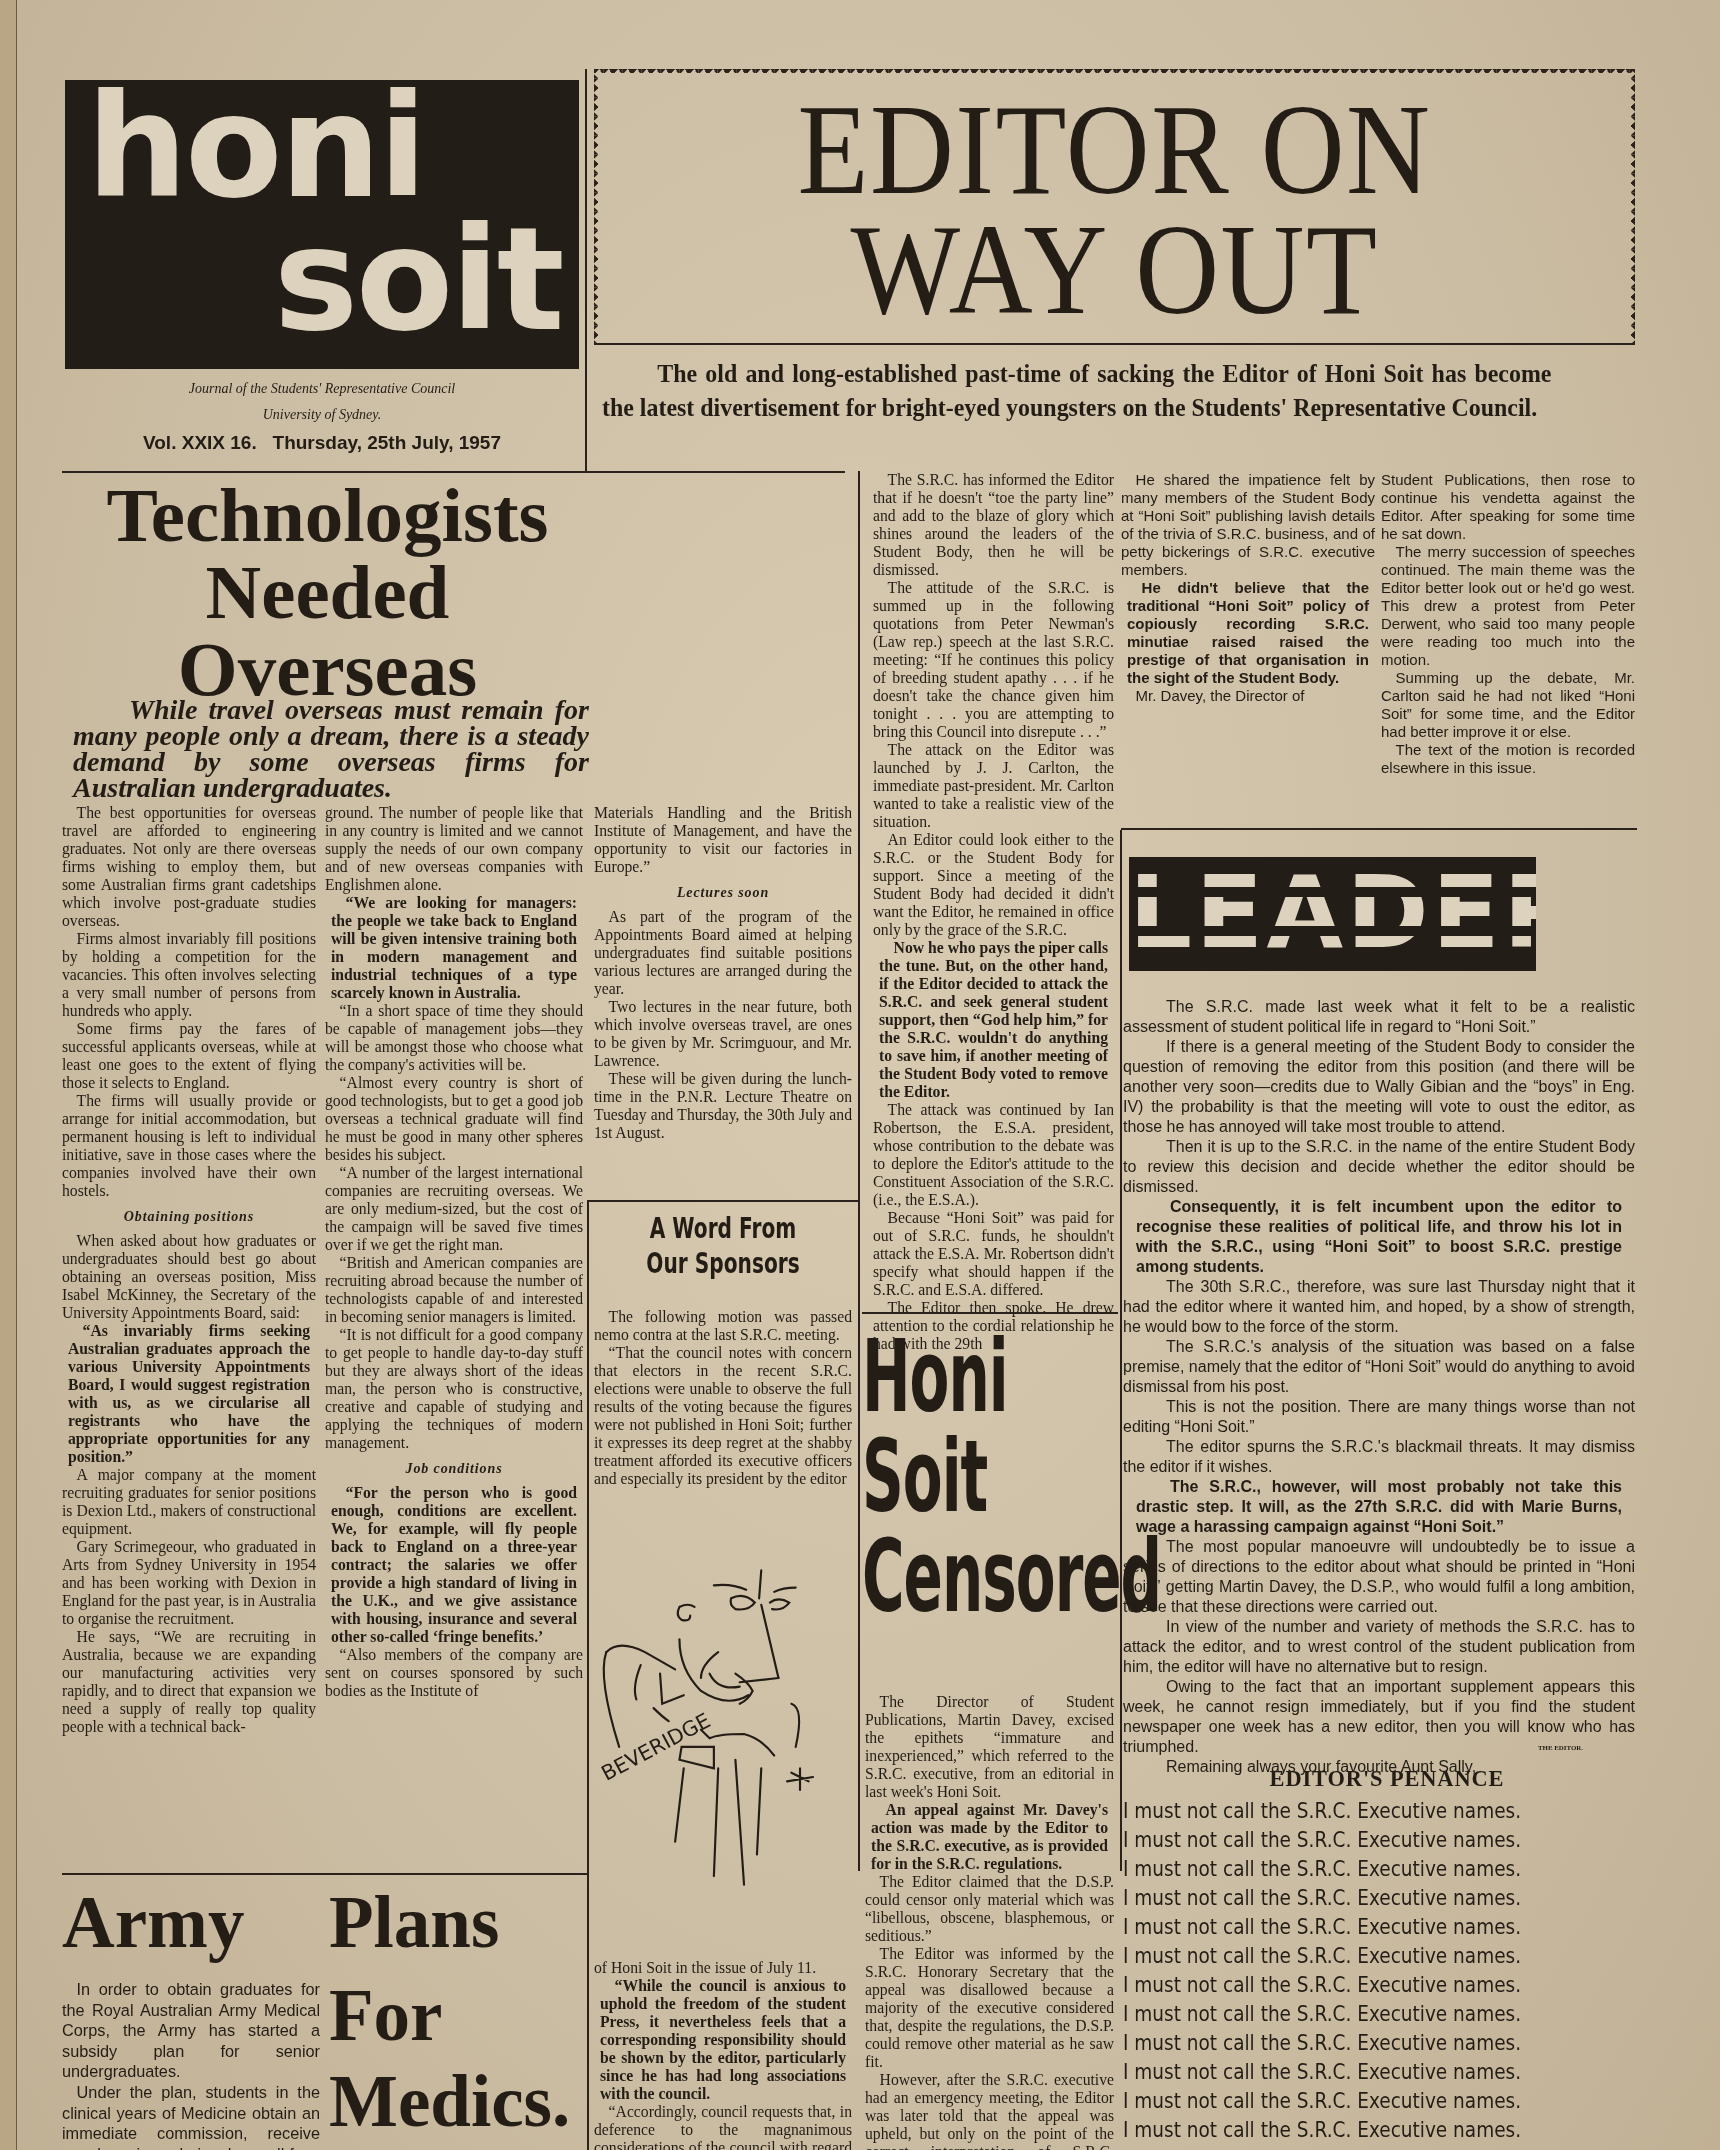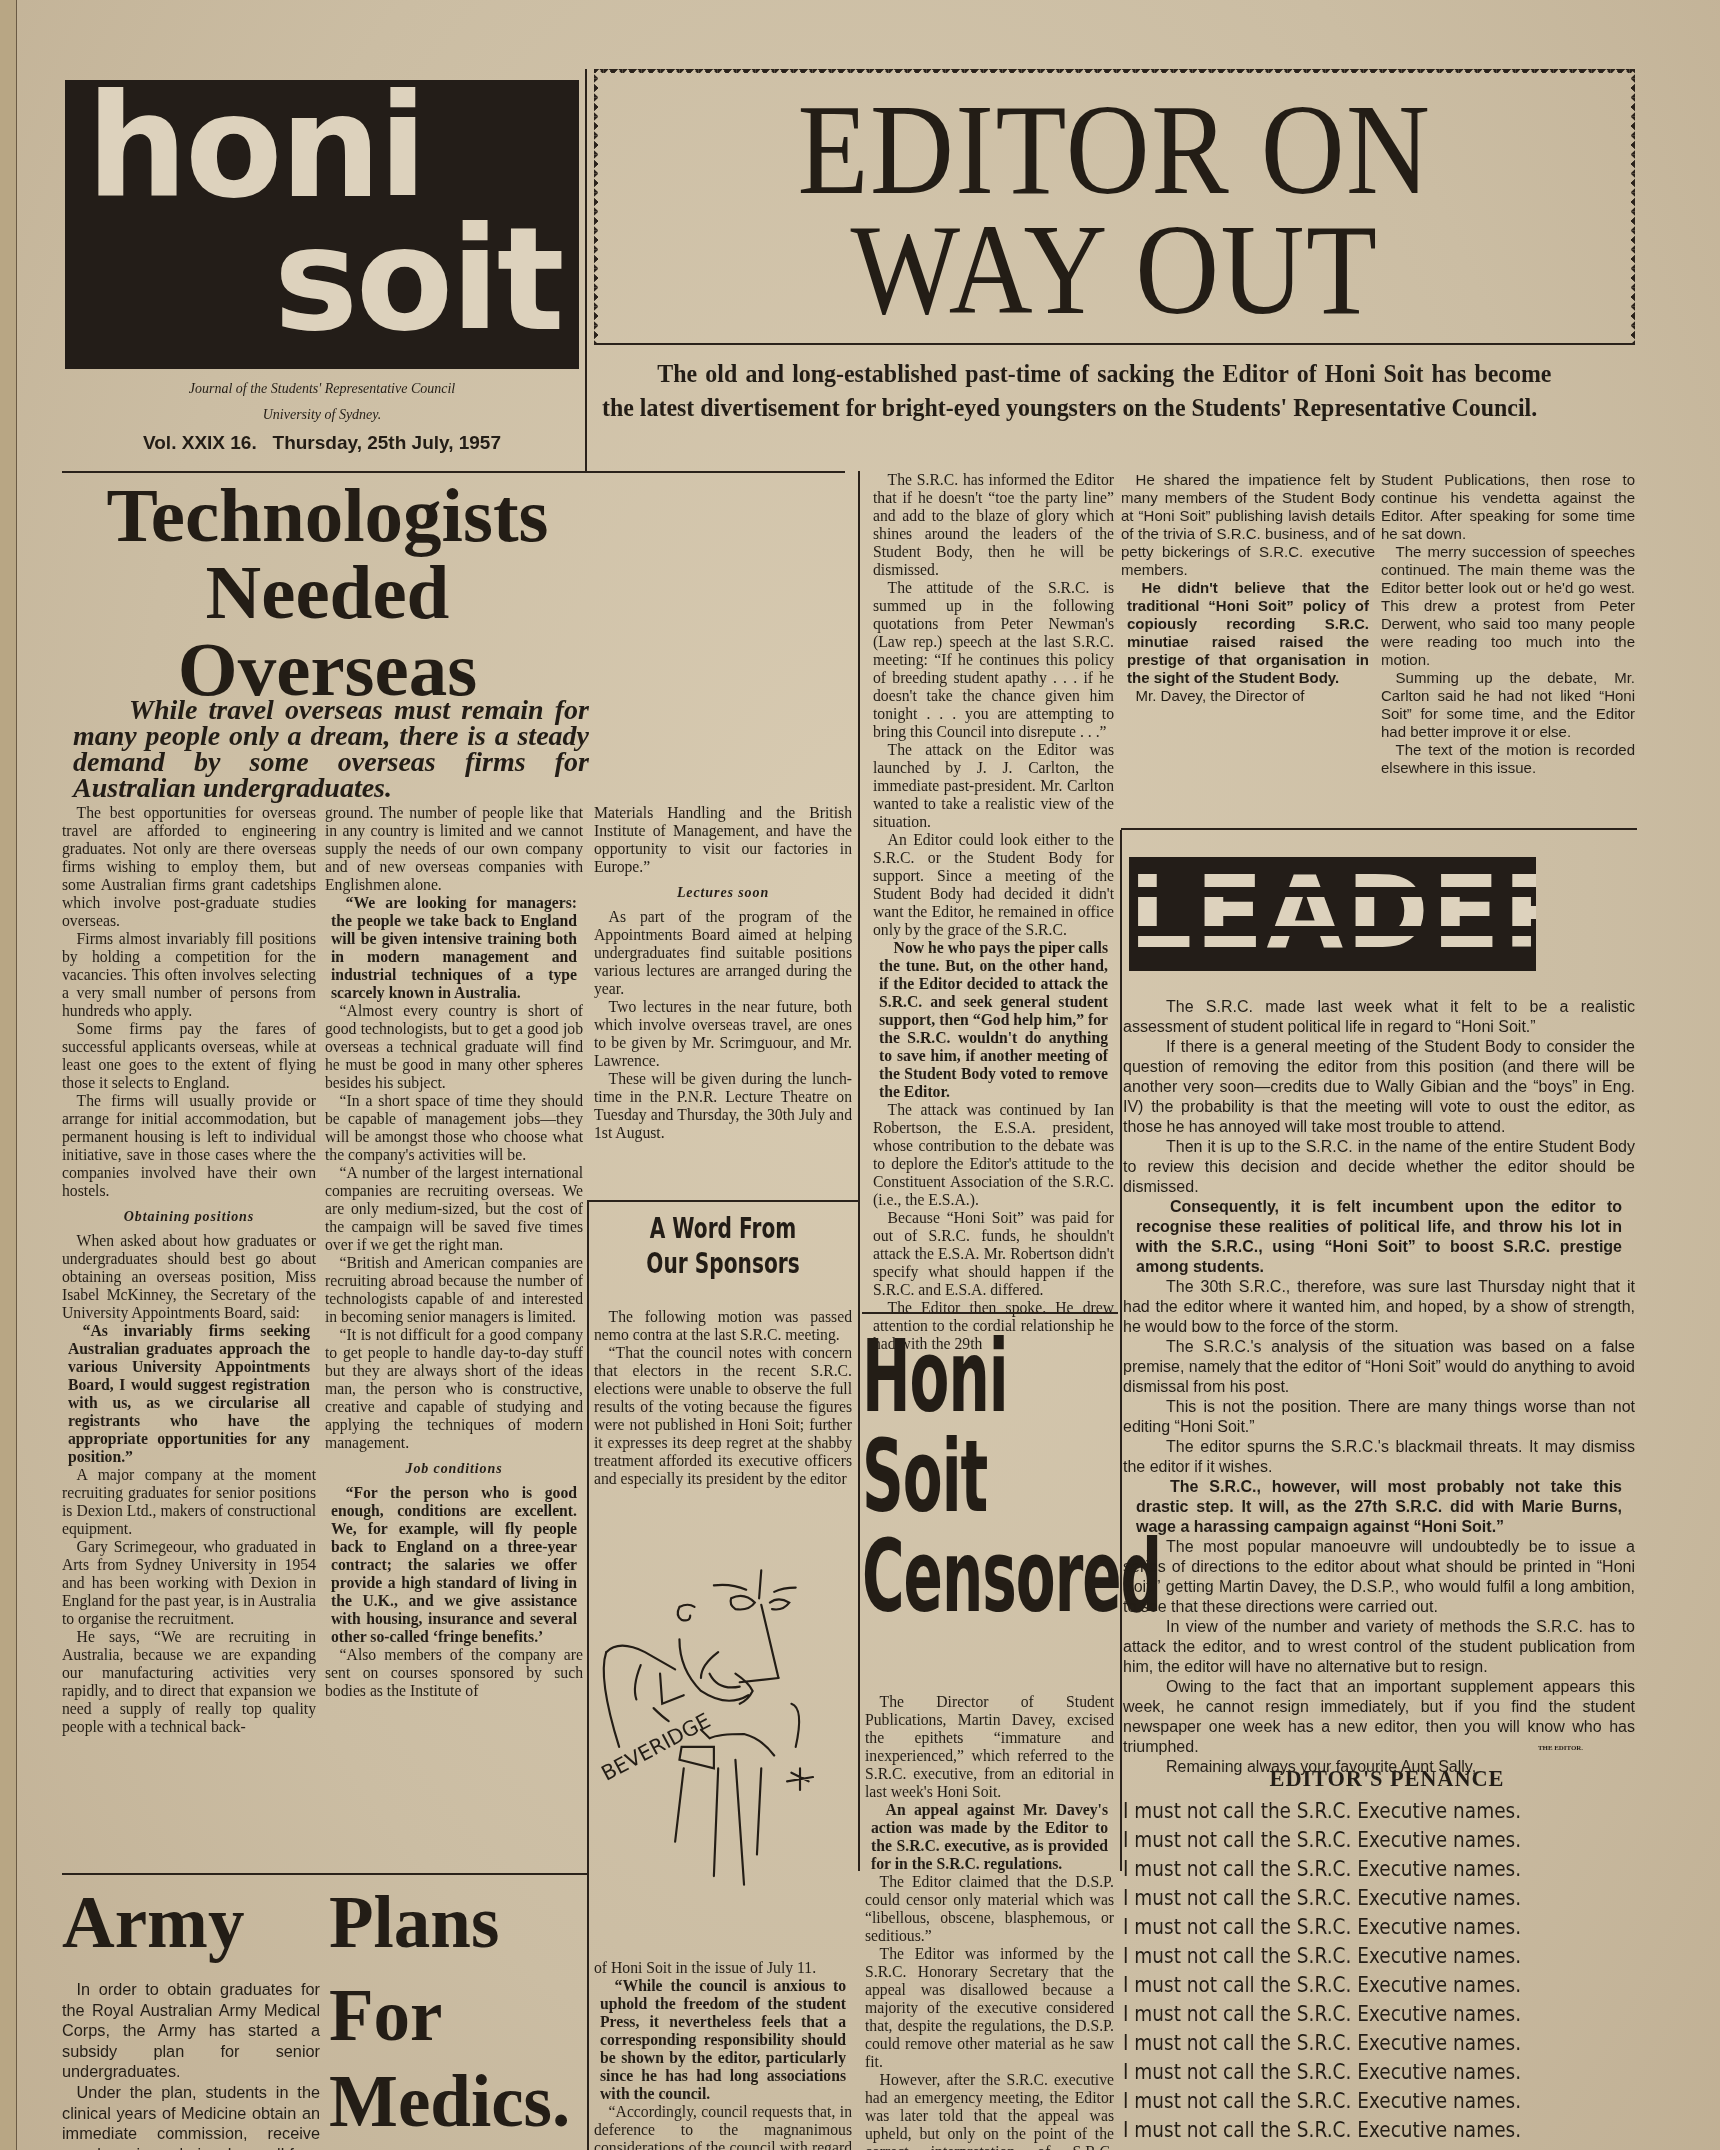--- a/index.html
+++ b/index.html
@@ -129,22 +129,22 @@
       <div class="sub">Obtaining positions</div>
       <p class="">When asked about how graduates or undergraduates should best go about obtaining an overseas position, Miss Isabel McKinney, the Secretary of the University Appointments Board, said:</p>
       <p class="bold ">“As invariably firms seeking Australian graduates approach the various University Appointments Board, I would suggest registration with us, as we circularise all registrants who have the appropriate opportunities for any position.”</p>
       <p class="">A major company at the moment recruiting graduates for senior positions is Dexion Ltd., makers of constructional equipment.</p>
       <p class="">Gary Scrimegeour, who graduated in Arts from Sydney University in 1954 and has been working with Dexion in England for the past year, is in Australia to organise the recruitment.</p>
       <p class="">He says, “We are recruiting in Australia, because we are expanding our manufacturing activities very rapidly, and to direct that expansion we need a supply of really top quality people with a technical back-</p>
     </div>
   <div class="abs col" id="tech-col2" style="left:325px;top:804px;width:258px;">
       <p class="noindent">ground. The number of people like that in any country is limited and we cannot supply the needs of our own company and of new overseas companies with Englishmen alone.</p>
       <p class="bold ">“We are looking for managers: the people we take back to England will be given intensive training both in modern management and industrial techniques of a type scarcely known in Australia.</p>
+      <p class="">“In a short space of time they should be capable of management jobs—they will be amongst those who choose what the company's activities will be.</p>
       <p class="">“Almost every country is short of good technologists, but to get a good job overseas a technical graduate will find he must be good in many other spheres besides his subject.</p>
-      <p class="">“In a short space of time they should be capable of management jobs—they will be amongst those who choose what the company's activities will be.</p>
       <p class="">“A number of the largest international companies are recruiting overseas. We are only medium-sized, but the cost of the campaign will be saved five times over if we get the right man.</p>
       <p class="">“British and American companies are recruiting abroad because the number of technologists capable of and interested in becoming senior managers is limited.</p>
       <p class="">“It is not difficult for a good company to get people to handle day-to-day stuff but they are always short of the ideas man, the person who is constructive, creative and capable of studying and applying the techniques of modern management.</p>
       <div class="sub">Job conditions</div>
       <p class="bold ">“For the person who is good enough, conditions are excellent. We, for example, will fly people back to England on a three-year contract; the salaries we offer provide a high standard of living in the U.K., and we give assistance with housing, insurance and several other so-called ‘fringe benefits.’</p>
       <p class="">“Also members of the company are sent on courses sponsored by such bodies as the Institute of</p>
     </div>
   <div class="abs col" id="tech-col3" style="left:594px;top:804px;width:258px;">
       <p class="noindent">Materials Handling and the British Institute of Management, and have the opportunity to visit our factories in Europe.”</p>
       <div class="sub">Lectures soon</div>

